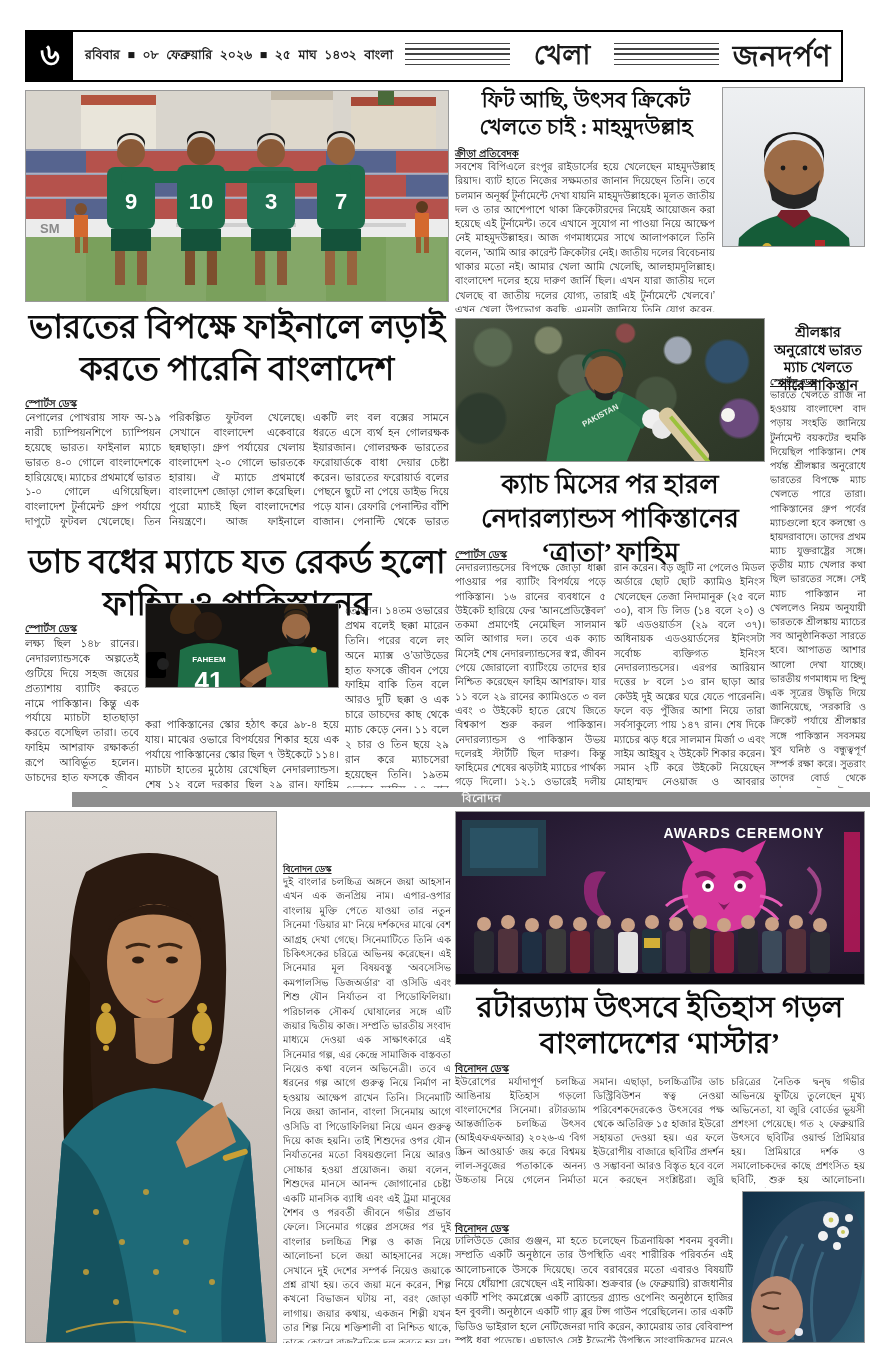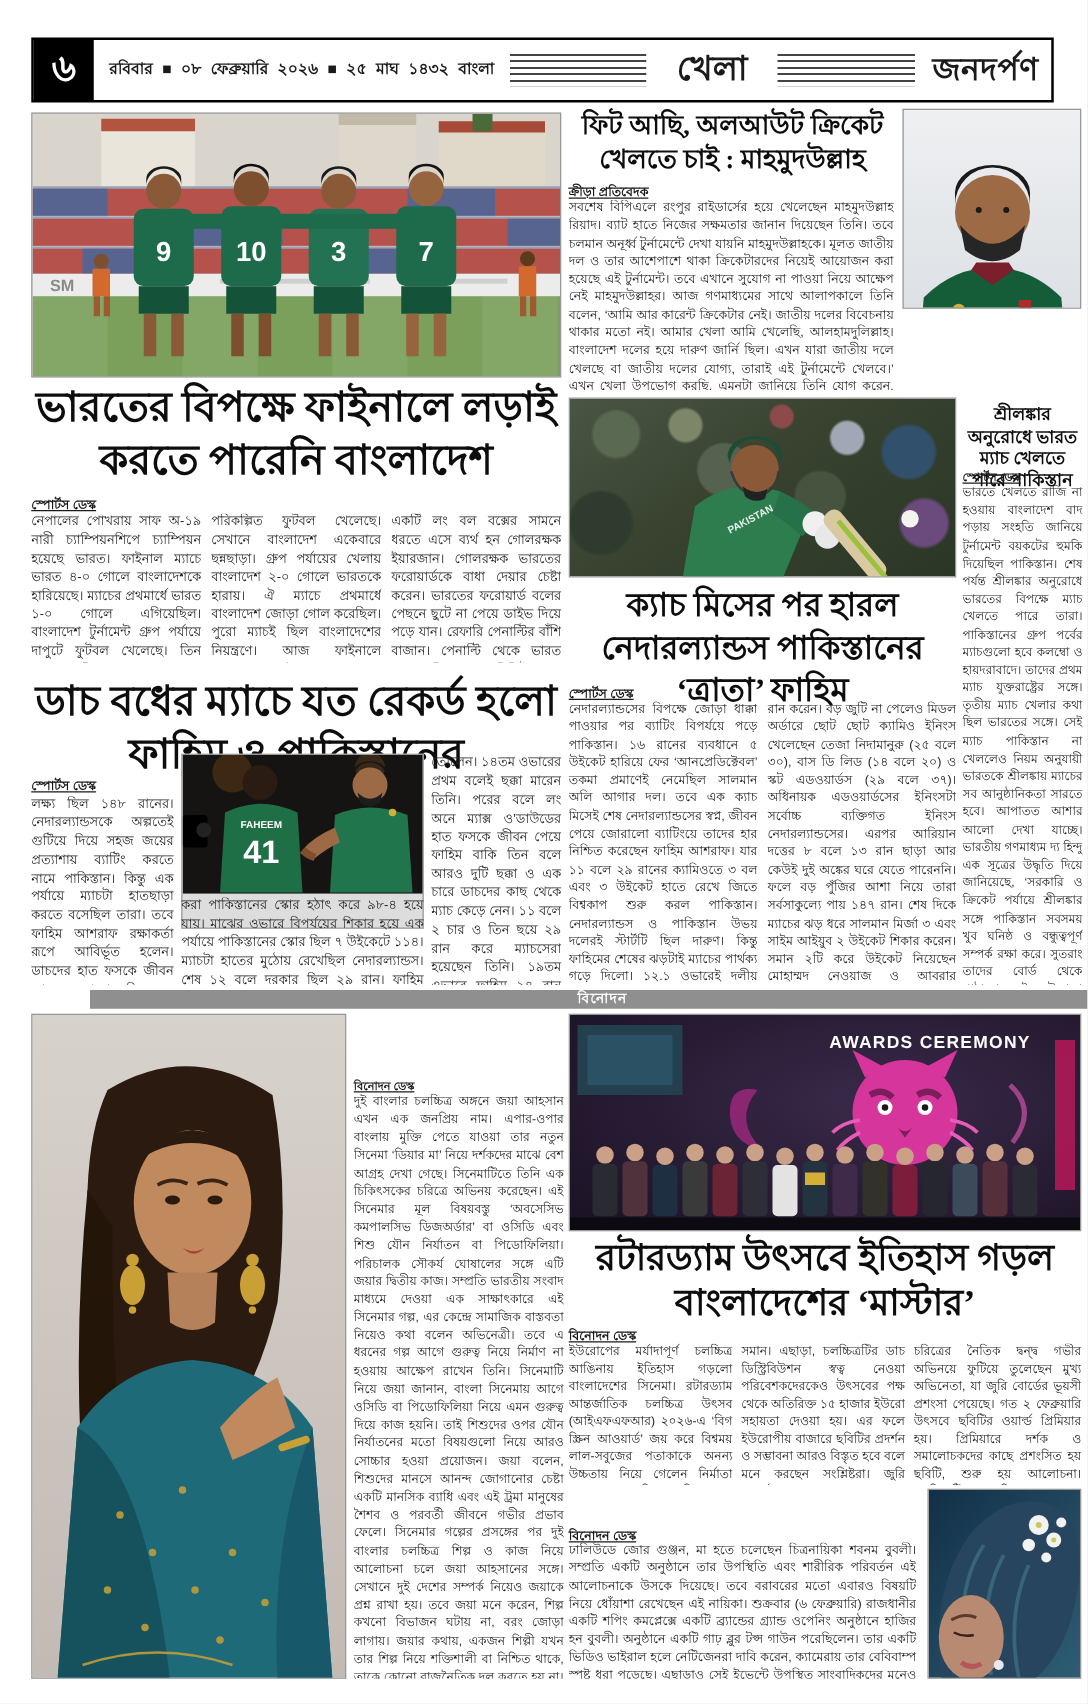--- a/index.html
+++ b/index.html
@@ -11,21 +11,21 @@
             display:flex;align-items:stretch;background:#fff;box-sizing:border-box;}
   .numbox{width:52px;background:#000;color:#fff;display:flex;align-items:center;justify-content:center;
           font-size:30px;font-weight:bold;}
   .dateline{display:flex;align-items:center;padding:0 12px;font-size:12.5px;font-weight:bold;white-space:nowrap;font-family:Liberation Mono, monospace;}
   .rules{align-self:center;height:26px;width:118px;
          background:repeating-linear-gradient(to bottom,#444 0 1.5px,transparent 1.5px 5.2px);}
   .sectiontitle{display:flex;align-items:center;font-size:27px;font-weight:bold;padding:0 24px;}
   .logoblock{margin-left:auto;display:flex;flex-direction:column;justify-content:center;
              padding:0 10px 0 14px;text-align:right;line-height:1;gap:46px;}
   .logo-pre{font-size:10px;font-weight:bold;text-align:left;margin-left:4px;}
-  .logo-main{font-size:25px;font-weight:900;letter-spacing:0.5px;}
+  .logo-main{font-size:29px;font-weight:900;letter-spacing:0.5px;}
   .logo-tag{font-size:6.5px;color:#8b0000;margin-top:2px;}
   
   .photo{border:1px solid #999;overflow:hidden;background:#ddd;box-sizing:border-box;}
   .photo svg{display:block;}
   
   .headline{font-weight:bold;color:#0d0d0d;text-align:center;font-family:"Liberation Serif",serif;}
   .byline{font-size:10px;font-weight:bold;text-decoration:underline;}
   .body-col{font-size:10.4px;line-height:1.43;text-align:justify;overflow:hidden;color:#222;}
   .cols{display:flex;}
   .bar{background:#8f8f8f;color:#fff;font-weight:bold;font-size:11px;
@@ -152,21 +152,21 @@
   <div class="abs cols" style="left:25px;top:411px;width:424px;height:119px;gap:8px;">
     <div class="body-col" style="width:136px;height:119px;">নেপালের পোখরায় সাফ অ-১৯ নারী চ্যাম্পিয়নশিপে চ্যাম্পিয়ন হয়েছে ভারত। ফাইনাল ম্যাচে ভারত ৪-০ গোলে বাংলাদেশকে হারিয়েছে। ম্যাচের প্রথমার্ধে ভারত ১-০ গোলে এগিয়েছিল। বাংলাদেশ টুর্নামেন্ট গ্রুপ পর্যায়ে দাপুটে ফুটবল খেলেছে। তিন ম্যাচে প্রতিপক্ষের জালে ১৮ গোল করলেও বাংলাদেশের জালে কেউ বল পাঠাতে পারেনি। তবে আজ ফাইনালে ঘটেছে উল্টো ঘটনা। বাংলাদেশ কোনো গোল করতে পারেনি। ভারত বাংলাদেশের জালে চার বার বল পাঠিয়েছে। ভারত বাংলাদেশের বিপক্ষে নিয়ন্ত্রিত ও</div>
     <div class="body-col" style="width:136px;height:119px;">পরিকল্পিত ফুটবল খেলেছে। সেখানে বাংলাদেশ একেবারে ছন্নছাড়া। গ্রুপ পর্যায়ের খেলায় বাংলাদেশ ২-০ গোলে ভারতকে হারায়। ঐ ম্যাচে প্রথমার্ধে বাংলাদেশ জোড়া গোল করেছিল। পুরো ম্যাচই ছিল বাংলাদেশের নিয়ন্ত্রণে। আজ ফাইনালে বাংলাদেশ সেই খেলা খেলতে পারেনি। কোচ বাটলারের রক্ষণ বারবার পরাস্ত হয়েছে। গোলরক্ষক ইয়ারজান দুই বার শিশুসুলভ ভুল করেছেন। ম্যাচের ৪২ মিনিটে বাংলাদেশের রক্ষণের ভুলে ভারতীয় অধিনায়ক বক্সে পুরো আনমার্কড ছিলেন। প্রেসিংয়ে গোল করতে কোনো সমস্যা হয়নি। দ্বিতীয়ার্ধে রেফারির বিতর্কিত সিদ্ধান্তে বাংলাদেশ পিছিয়ে পড়ে। ৬১ মিনিটে ভারতের</div>
     <div class="body-col" style="width:136px;height:119px;">একটি লং বল বক্সের সামনে ধরতে এসে ব্যর্থ হন গোলরক্ষক ইয়ারজান। গোলরক্ষক ভারতের ফরোয়ার্ডকে বাধা দেয়ার চেষ্টা করেন। ভারতের ফরোয়ার্ড বলের পেছনে ছুটে না পেয়ে ডাইভ দিয়ে পড়ে যান। রেফারি পেনাল্টির বাঁশি বাজান। পেনাল্টি থেকে ভারত ব্যবধান দ্বিগুণ করে। মিনিট কয়েক পর প্রতিমার ব্যাক পাসে ইয়ারজান শট নিতে গেলে সামনে দৌড়ে আসেন পার্ল ফার্নান্দেজ। ইয়ারজানের শট নেন প্রতিপক্ষ খেলোয়াড়ের শরীর বরাবর। এরপর আলতো টোকায় গোল করেন ভারতীয় স্ট্রাইকার। ৮৩ মিনিটে ডিফেন্ডের ভুলে ৪ গোলের হার নিয়ে মাঠ ছাড়ে বাটলারের দল।</div>
   </div>
 
   <div class="abs headline" style="left:25px;top:542px;width:424px;height:86px;font-size:33px;line-height:1.26;">ডাচ বধের ম্যাচে যত রেকর্ড হলো ফাহিম ও পাকিস্তানের</div>
   <div class="abs byline" style="left:25px;top:621px;">স্পোর্টস ডেস্ক</div>
   <div class="abs body-col" style="left:25px;top:637px;width:114px;height:151px;">লক্ষ্য ছিল ১৪৮ রানের। নেদারল্যান্ডসকে অল্পতেই গুটিয়ে দিয়ে সহজ জয়ের প্রত্যাশায় ব্যাটিং করতে নামে পাকিস্তান। কিন্তু এক পর্যায়ে ম্যাচটা হাতছাড়া করতে বসেছিল তারা। তবে ফাহিম আশরাফ রক্ষাকর্তা রূপে আবির্ভূত হলেন। ডাচদের হাত ফসকে জীবন পেলেন, তারপর তিন বল হাতে রেখে ৩ উইকেটে জেতালেন তিনি। পাকিস্তান লক্ষ্যে নেমে সহজ জয়ের আভাস নিয়েছিল। দশ ওভারে তাদের স্কোর ছিল ২ উইকেটে ৯০ রান। সাহিবজাদা ফারহান (৩১ বলে ৪৭ রান) ছিলেন দারুণ অবস্থায়। সাইম আইয়ুব ১৩ বলে ২৪ রান করে পাওয়ার প্লেতে উড়ন্ত সূচনা করেন। কিন্তু ১২তম ওভারে পল ফন মিকেরেন ম্যাচ ঘুরিয়ে দেন দুটি উইকেট নিয়ে। ২ উইকেটে ৯৮ রান</div>
 
-  <div class="abs photo" style="left:145px;top:603px;width:194px;height:140px;">
+  <div class="abs photo" style="left:145px;top:603px;width:194px;height:85px;">
     <svg width="194" height="111" viewBox="0 0 194 111">
       <rect width="194" height="111" fill="#161412"></rect>
       <circle cx="40" cy="14" r="16" fill="#b5651d" opacity="0.25"></circle>
         <circle cx="150" cy="10" r="12" fill="#c27a2e" opacity="0.2"></circle>
       <rect x="0" y="48" width="20" height="26" rx="3" fill="#000"></rect>
         <circle cx="17" cy="60" r="6" fill="#222"></circle>
       <g>
         <circle cx="62" cy="22" r="14" fill="#2a1c12"></circle>
         <path d="M30 110 L34 46 Q62 32 92 46 L96 110 Z" fill="#1e6e46"></path>
         <text x="63" y="58" text-anchor="middle" font-size="8" font-weight="bold" fill="#ffffff">FAHEEM</text>
@@ -179,21 +179,21 @@
         <path d="M118 110 L122 48 Q150 36 180 48 L184 110 Z" fill="#20754c"></path>
         <path d="M122 58 Q104 66 96 76 L104 84 Q116 74 126 70 Z" fill="#9c6b46"></path>
         <circle cx="168" cy="46" r="3" fill="#d4af37"></circle>
       </g>
       <path d="M96 76 Q100 80 106 82" stroke="#7d4f2e" stroke-width="6" fill="none"></path>
     </svg>
   </div>
   <div class="abs body-col" style="left:145px;top:718px;width:194px;height:70px;">করা পাকিস্তানের স্কোর হঠাৎ করে ৯৮-৪ হয়ে যায়। মাঝের ওভারে বিপর্যয়ের শিকার হয়ে এক পর্যায়ে পাকিস্তানের স্কোর ছিল ৭ উইকেটে ১১৪। ম্যাচটা হাতের মুঠোয় রেখেছিল নেদারল্যান্ডস। শেষ ১২ বলে দরকার ছিল ২৯ রান। ফাহিম আশরাফ তিন ছয় ও চারে ১৮তম ওভারে ২৪ রান</div>
   <div class="abs body-col" style="left:345px;top:604px;width:104px;height:184px;">তোলেন। ১৪তম ওভারের প্রথম বলেই ছক্কা মারেন তিনি। পরের বলে লং অনে ম্যাক্স ও’ডাউডের হাত ফসকে জীবন পেয়ে ফাহিম বাকি তিন বলে আরও দুটি ছক্কা ও এক চারে ডাচদের কাছ থেকে ম্যাচ কেড়ে নেন। ১১ বলে ২ চার ও তিন ছয়ে ২৯ রান করে ম্যাচসেরা হয়েছেন তিনি। ১৯তম ওভারে ফাহিম ২৪ রান তোলেন, যা কোনো পাকিস্তানি ব্যাটার হিসেবে টি-টোয়েন্টি বিশ্বকাপে এক ওভারে যৌথভাবে সর্বোচ্চ রান। শেষ ১২ বলে পাকিস্তানের দরকার ছিল ২৯ রান। পাকিস্তান এর আগে কখনো টি-টোয়েন্টিতে শেষ দুই ওভারে এত রান করে জিততে পারেনি। বিশ্বকাপে রান তাড়া করতে নেমে আট বা তার নিচের পজিশনে কোনো ব্যাটার হিসেবে ফাহিম তৃতীয় সেরা রান করেছেন।</div>
 
-  <div class="abs headline" style="left:455px;top:87px;width:262px;height:55px;font-size:21px;line-height:1.3;">ফিট আছি, অলআউট ক্রিকেট খেলতে চাই : মাহমুদউল্লাহ</div>
+  <div class="abs headline" style="left:455px;top:87px;width:262px;height:55px;font-size:21px;line-height:1.3;">ফিট আছি, উৎসব ক্রিকেট খেলতে চাই : মাহমুদউল্লাহ</div>
   <div class="abs byline" style="left:455px;top:146px;text-align:right;">ক্রীড়া প্রতিবেদক</div>
   <div class="abs body-col" style="left:455px;top:160px;width:260px;height:152px;font-size:10px;">সবশেষ বিপিএলে রংপুর রাইডার্সের হয়ে খেলেছেন মাহমুদউল্লাহ রিয়াদ। ব্যাট হাতে নিজের সক্ষমতার জানান দিয়েছেন তিনি। তবে চলমান অনূর্ধ্ব টুর্নামেন্টে দেখা যায়নি মাহমুদউল্লাহকে। মূলত জাতীয় দল ও তার আশেপাশে থাকা ক্রিকেটারদের নিয়েই আয়োজন করা হয়েছে এই টুর্নামেন্ট। তবে এখানে সুযোগ না পাওয়া নিয়ে আক্ষেপ নেই মাহমুদউল্লাহর। আজ গণমাধ্যমের সাথে আলাপকালে তিনি বলেন, ‘আমি আর কারেন্ট ক্রিকেটার নেই। জাতীয় দলের বিবেচনায় থাকার মতো নই। আমার খেলা আমি খেলেছি, আলহামদুলিল্লাহ। বাংলাদেশ দলের হয়ে দারুণ জার্নি ছিল। এখন যারা জাতীয় দলে খেলছে বা জাতীয় দলের যোগ্য, তারাই এই টুর্নামেন্টে খেলবে।’ এখন খেলা উপভোগ করছি, এমনটা জানিয়ে তিনি যোগ করেন, ‘আমি ফিট আছি, এখনও ক্রিকেট খেলতে চাই। যতদিন ভালো লাগবে, খেলে যাব। ঘরোয়া ক্রিকেটে সুযোগ পেলে অবশ্যই খেলব।’ ১৮ বছরের আন্তর্জাতিক ক্যারিয়ারে দেশের হয়ে সব সংস্করণ মিলিয়ে পাঁচ শতাধিক ম্যাচ খেলেছেন অভিজ্ঞ এই অলরাউন্ডার। এরপর প্রিমিয়ার লিগ, আরব আমিরাত ও বিপিএল মিলিয়ে ব্যাট হাতে ধারাবাহিক পারফরম্যান্স করে যাচ্ছেন এই ক্রিকেটার।</div>
 
   <div class="abs photo" style="left:722px;top:87px;width:143px;height:160px;">
     <svg width="143" height="225" viewBox="0 0 143 225">
       <defs>
           <linearGradient id="mbg" x1="0" y1="0" x2="0" y2="1">
             <stop offset="0" stop-color="#eef0f2"></stop>
             <stop offset="1" stop-color="#d6dadf"></stop>
           </linearGradient>

